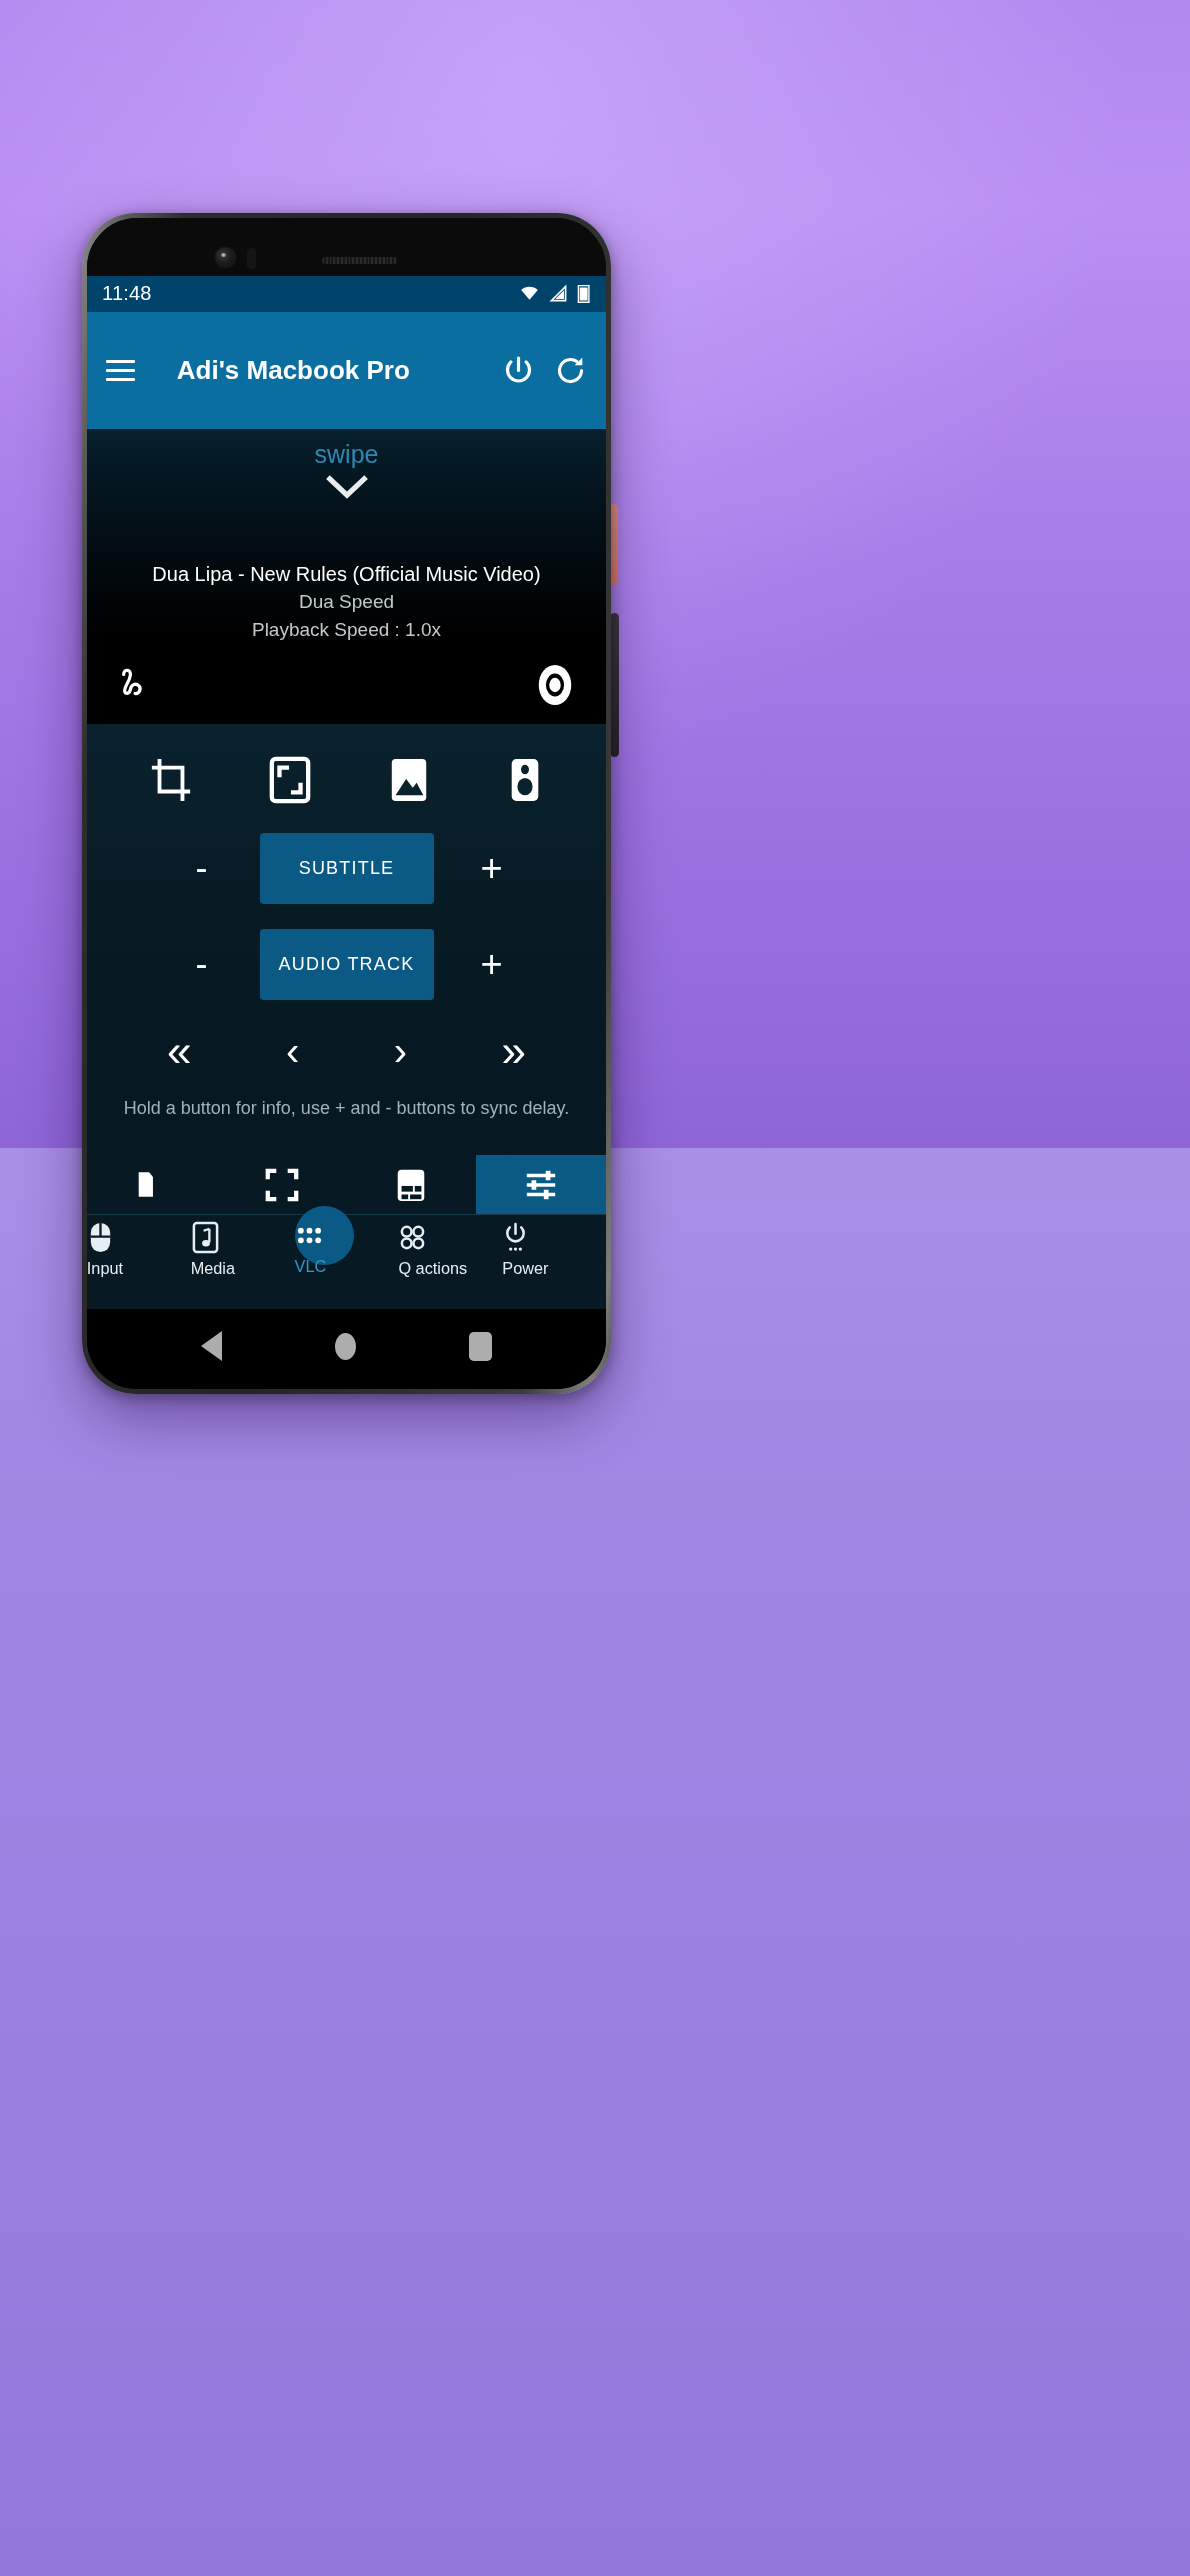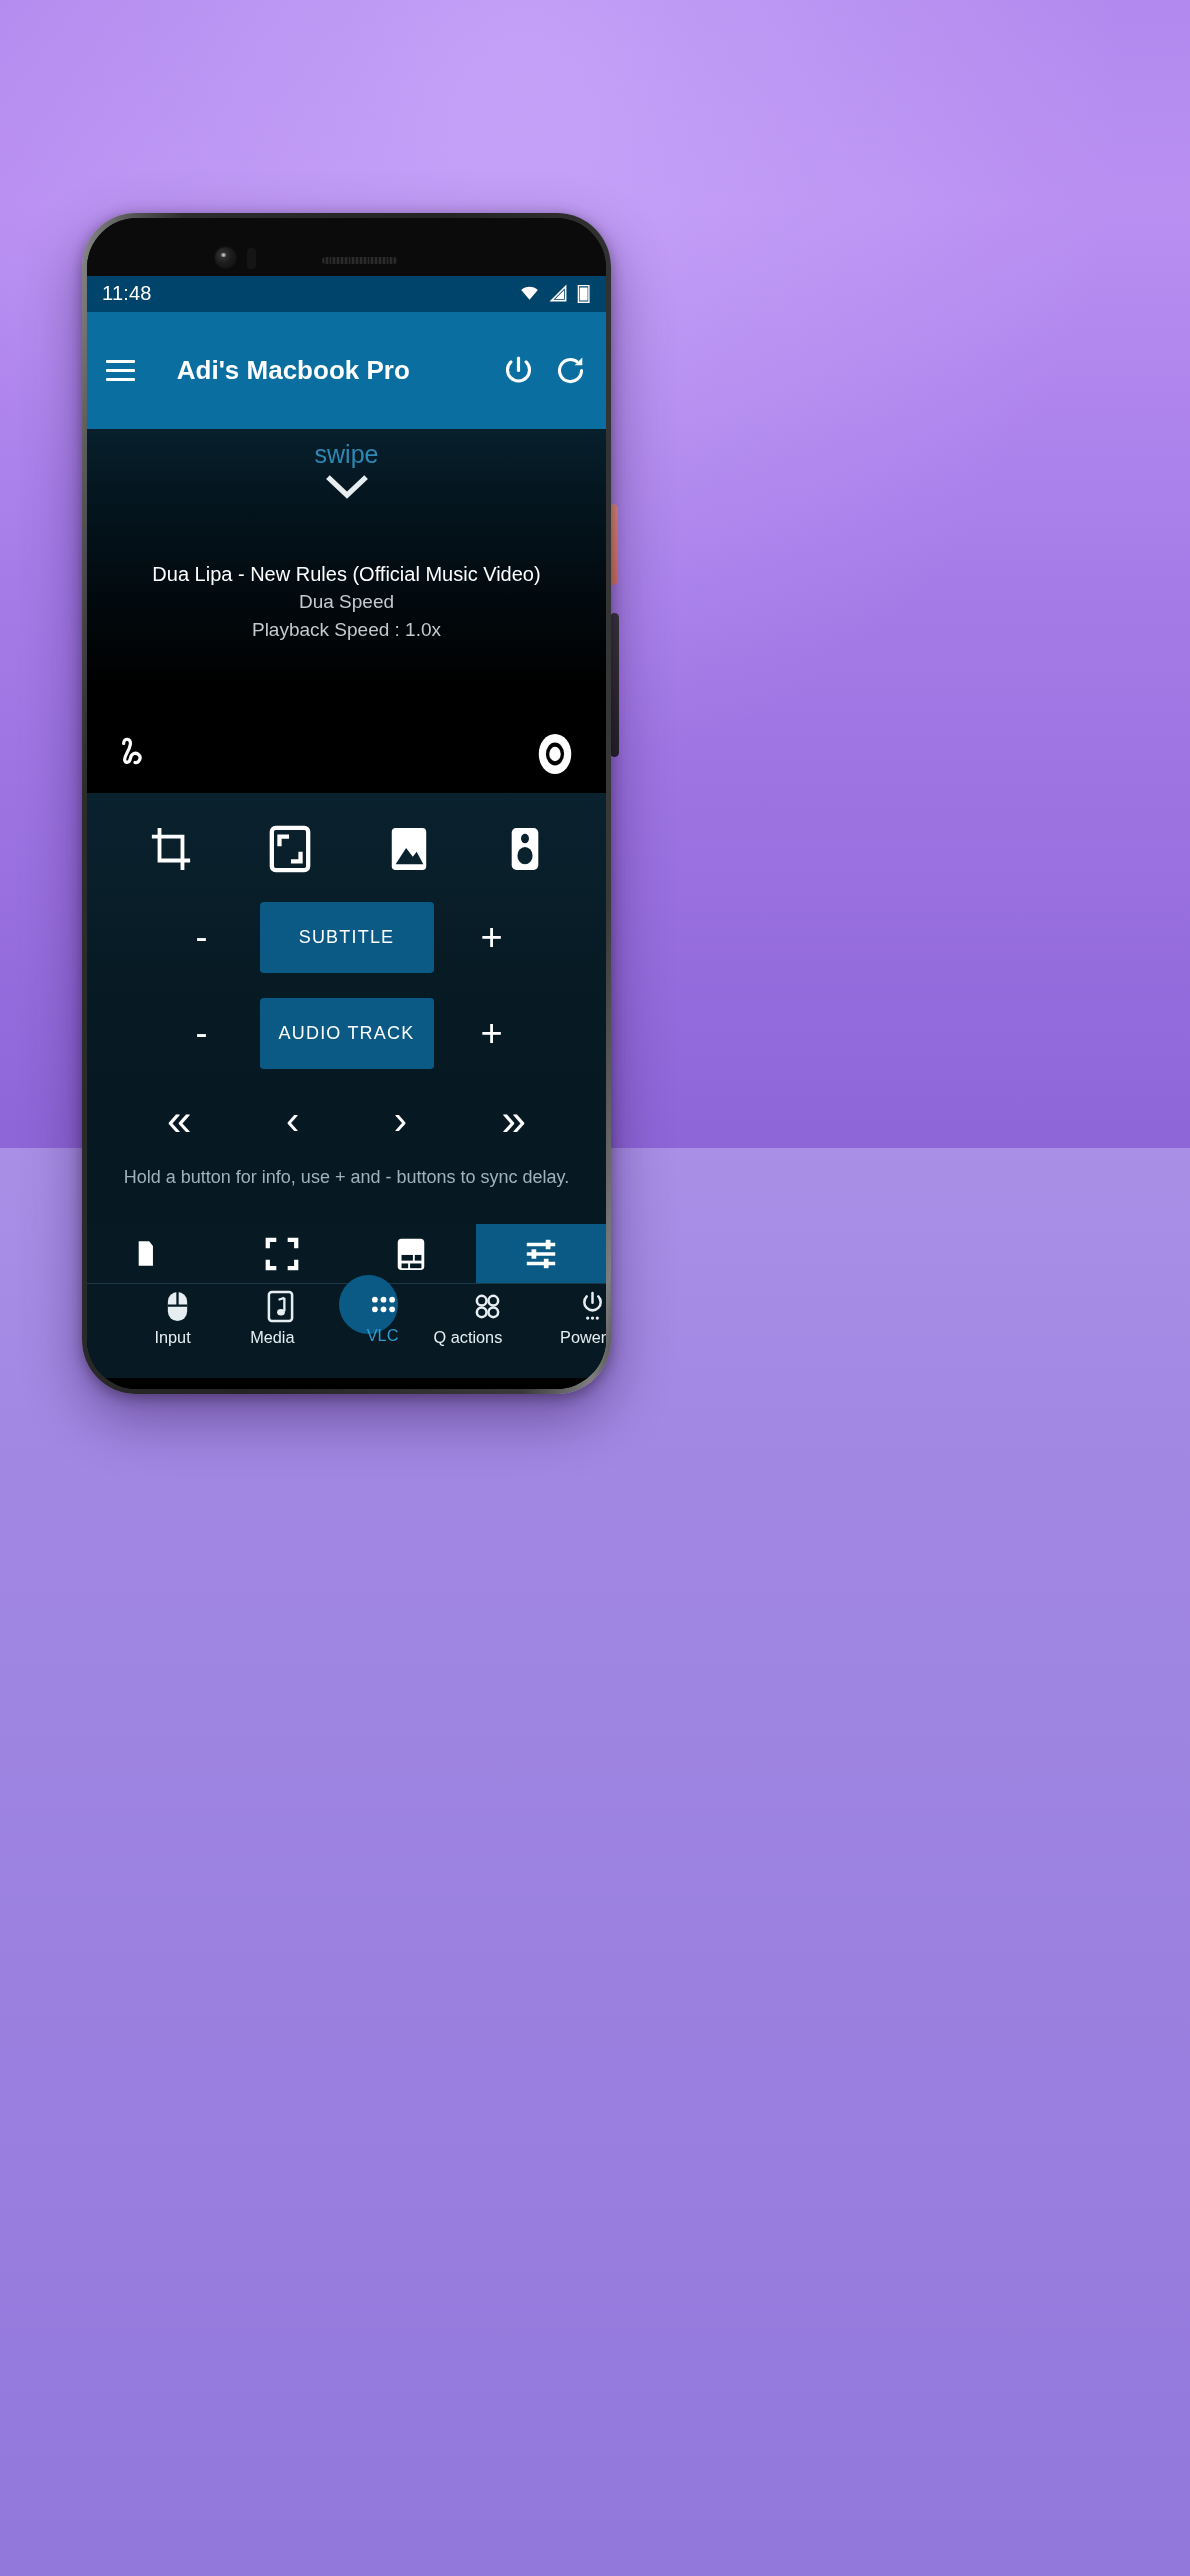--- a/index.html
+++ b/index.html
@@ -142,21 +142,21 @@
     width: 29px; height: 21px;
     display:flex; flex-direction:column; justify-content:space-between;
     cursor: pointer;
   }
   .hamburger span { display:block; height:2.9px; background:#fff; border-radius:1px;}
   .appbar-icon { width: 33px; height: 33px; color:#fff; display:block;}
 
   
   #media-region {
     background: linear-gradient(180deg,#07202c 0%, #041620 18%, #020a0f 45%, #000 70%, #000 100%);
-    height: 364px;
+    height: 295px;
     position: relative;
   }
   #swipe-wrap {
     padding-top: 13.4px;
     text-align: center;
   }
   #swipe-label {
     color: #2e88b4;
     font-size: 25px;
     line-height: 1;
@@ -266,21 +266,21 @@
     display: flex;
     height: 88px;
     background: #071a24;
     align-items: flex-start;
     padding-top: 5.8px;
     position: relative;
   }
   #bottomnav .nav-item {
     flex: 1;
     display: flex; flex-direction: column;
-    align-items: flex-end; justify-content: flex-start;
+    align-items: flex-start; justify-content: flex-start;
     gap: 4.8px;
     color: #e6eef2;
     font-size: 16.3px;
     position: relative;
   }
   #bottomnav .nav-item .nav-icon { height: 33px; display:flex; align-items:center;}
   #bottomnav .nav-item.active { color: #2e9ad0; }
   #bottomnav .nav-item.active .bubble {
     position: absolute;
     top: -15.3px;

